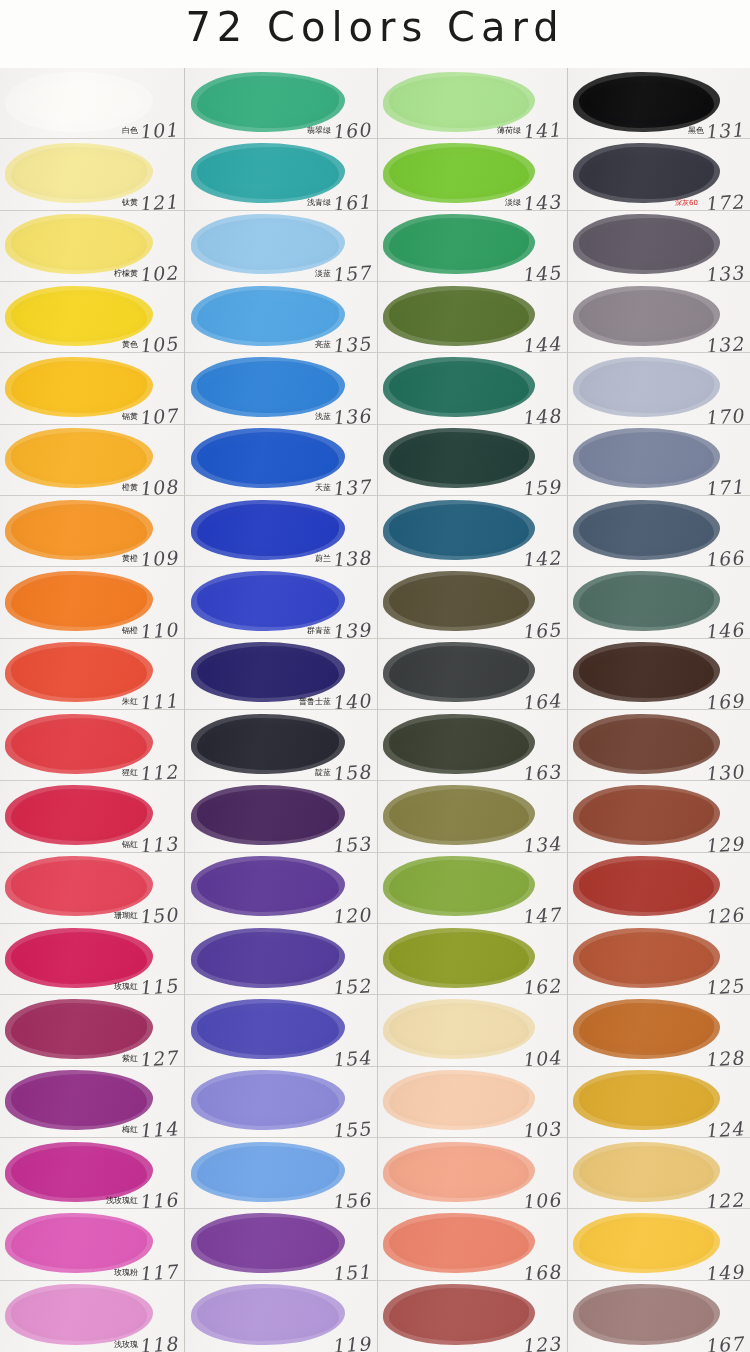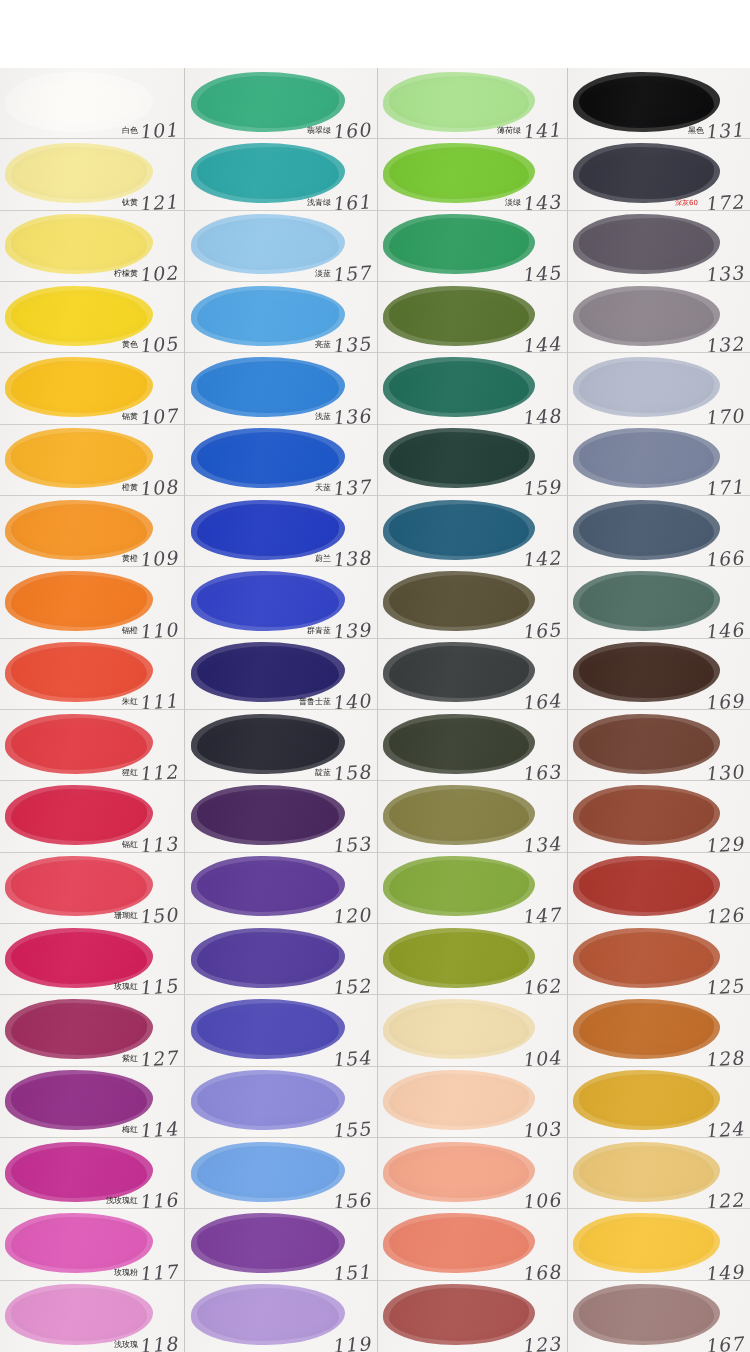--- a/index.html
+++ b/index.html
@@ -44,20 +44,23 @@
     font-family:"DejaVu Serif",serif;font-style:italic;letter-spacing:1px;
     transform:rotate(-4deg);transform-origin:right bottom;}
   .note{position:absolute;right:52px;bottom:2px;font-size:7px;color:#d42020;
     font-family:"DejaVu Sans",sans-serif;white-space:nowrap;}
 </style>
 </head>
 <body>
 
 <div id="card">
 
+  <div id="title-bar">
+    <div id="title-text">72 Colors Card</div>
+  </div>
 
   <div id="grid">
       <div class="col">
         <div class="cell">
           <div class="swatch w1" style="background: rgb(251, 250, 248); box-shadow: rgba(0, 0, 0, 0.05) 0px 0px 6px inset;"></div>
           <div class="cn">白色</div>
           <div class="num">101</div>
         </div>
         <div class="cell">
           <div class="swatch w2" style="background: rgb(244, 231, 149);"></div>

